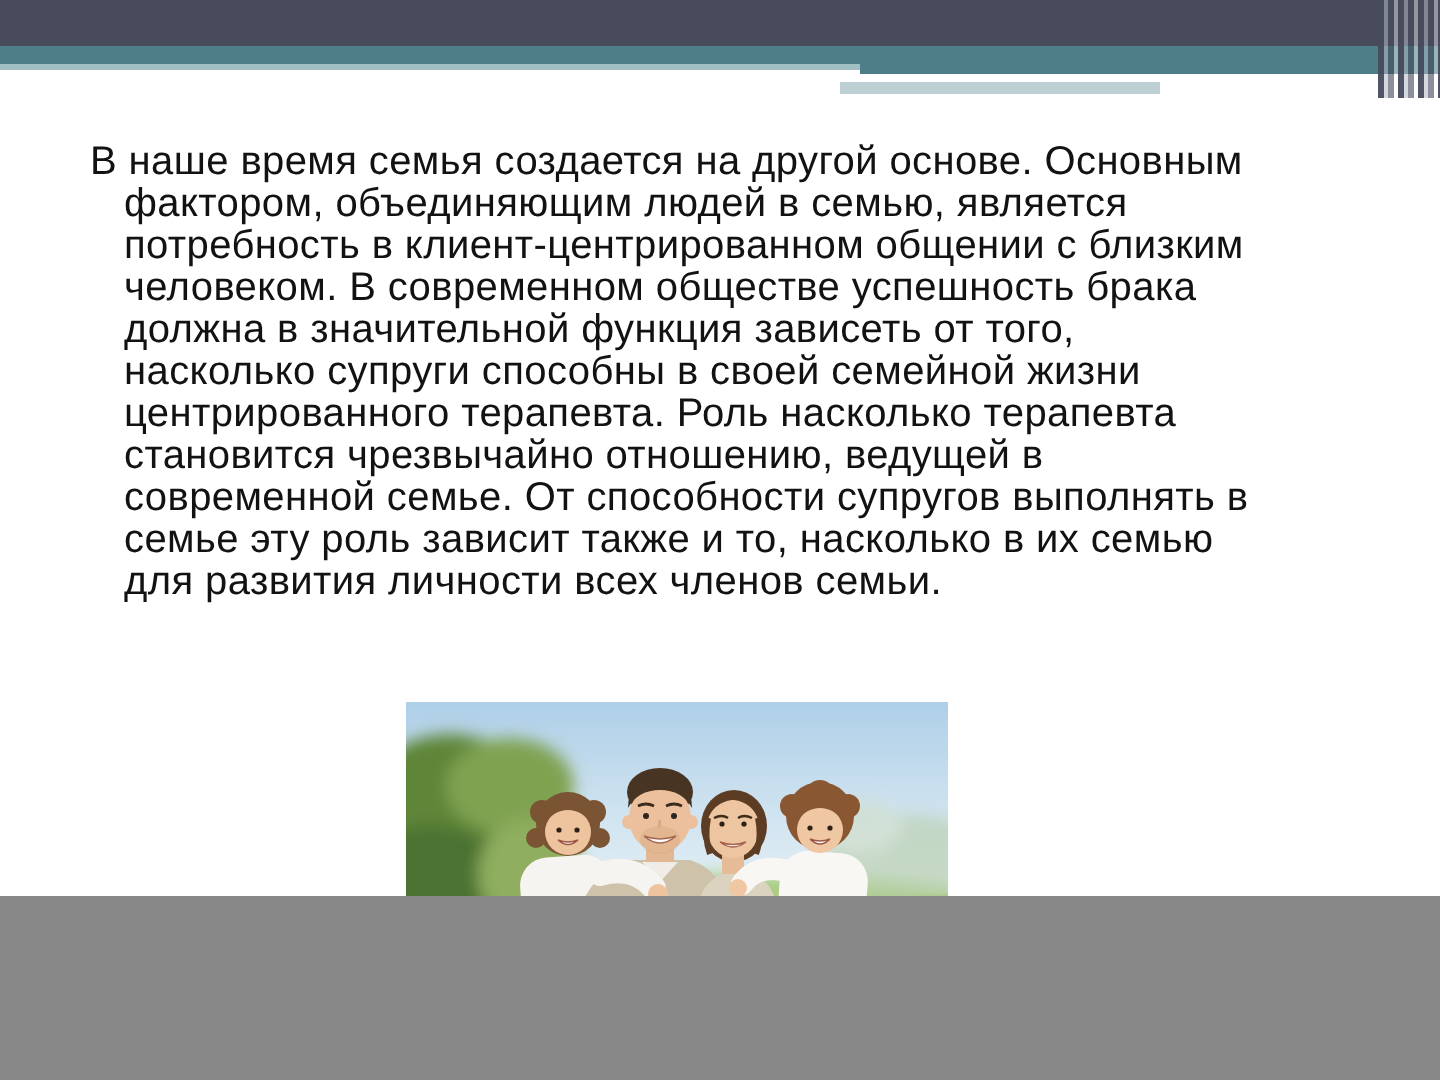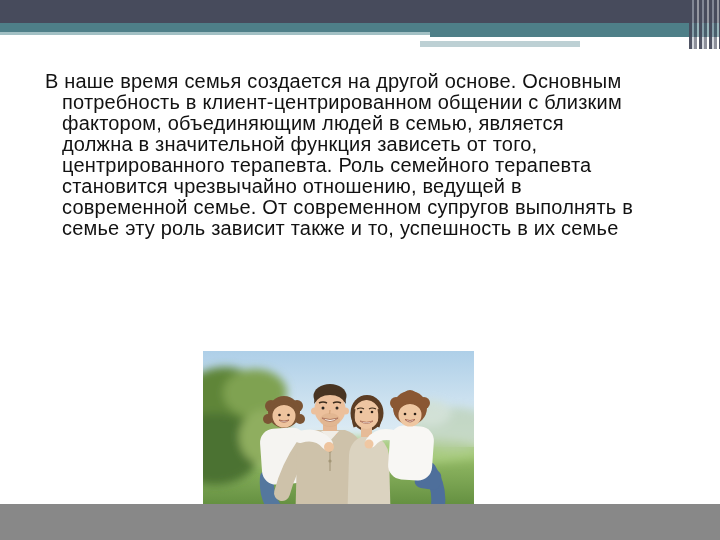--- a/index.html
+++ b/index.html
@@ -1,17 +1,17 @@
 <!DOCTYPE html>
 <html style="--header-dark: #474b5c; --header-teal: #4e7f88; --header-light-teal: #a2c0c4; --header-pale-band: #bdd0d4; --background: #ffffff; --text-color: #121212;"><head>
 <meta charset="utf-8">
 <style>
   html,body{margin:0;padding:0;background:#888;}
   .slide{
-    position:relative;width:720px;height:504px;overflow:hidden;
+    position:relative;width:720px;height:448px;overflow:hidden;
     background:var(--background,#fff);
     font-family:"Liberation Sans",sans-serif;
   }
   
   .hdr-dark{position:absolute;left:0;top:0;width:720px;height:23px;background:var(--header-dark);}
   .hdr-teal{position:absolute;left:0;top:23px;width:720px;height:9px;background:var(--header-teal);}
   .hdr-lightteal-left{position:absolute;left:0;top:32px;width:430px;height:3px;background:var(--header-light-teal);}
   .hdr-teal-right{position:absolute;left:430px;top:32px;width:290px;height:5px;background:var(--header-teal);}
   .hdr-pale-right{position:absolute;left:420px;top:41px;width:160px;height:6px;background:var(--header-pale-band);}
   .hdr-stripes{
@@ -43,27 +43,30 @@
     <div class="hdr-dark"></div>
     <div class="hdr-teal"></div>
     <div class="hdr-lightteal-left"></div>
     <div class="hdr-teal-right"></div>
     <div class="hdr-pale-right"></div>
     <div class="hdr-stripes"></div>
   </div>
 
   <div class="body-text">
       <div class="body-line">В наше время семья создается на другой основе. Основным</div>
+      <div class="body-line">фактором, объединяющим людей в семью, является</div>
       <div class="body-line">потребность в клиент-центрированном общении с близким</div>
-      <div class="body-line">фактором, объединяющим людей в семью, является</div>
+      <div class="body-line">человеком. В современном обществе успешность брака</div>
       <div class="body-line">должна в значительной функция зависеть от того,</div>
-      <div class="body-line">центрированного терапевта. Роль семейного терапевта</div>
+      <div class="body-line">насколько супруги способны в своей семейной жизни</div>
+      <div class="body-line">центрированного терапевта. Роль насколько терапевта</div>
       <div class="body-line">становится чрезвычайно отношению, ведущей в</div>
-      <div class="body-line">современной семье. От современном супругов выполнять в</div>
-      <div class="body-line">семье эту роль зависит также и то, успешность в их семье</div>
+      <div class="body-line">современной семье. От способности супругов выполнять в</div>
+      <div class="body-line">семье эту роль зависит также и то, насколько в их семью</div>
+      <div class="body-line">для развития личности всех членов семьи.</div>
     </div>
 
   <div class="photo">
     <svg viewBox="0 0 271 179" preserveAspectRatio="none">
       <defs>
         <linearGradient id="sky" x1="0" y1="0" x2="0" y2="1">
           <stop offset="0" stop-color="#aecfe8"></stop>
             <stop offset=".5" stop-color="#cfe3f0"></stop>
             <stop offset="1" stop-color="#ecf4f9"></stop>
         </linearGradient>

